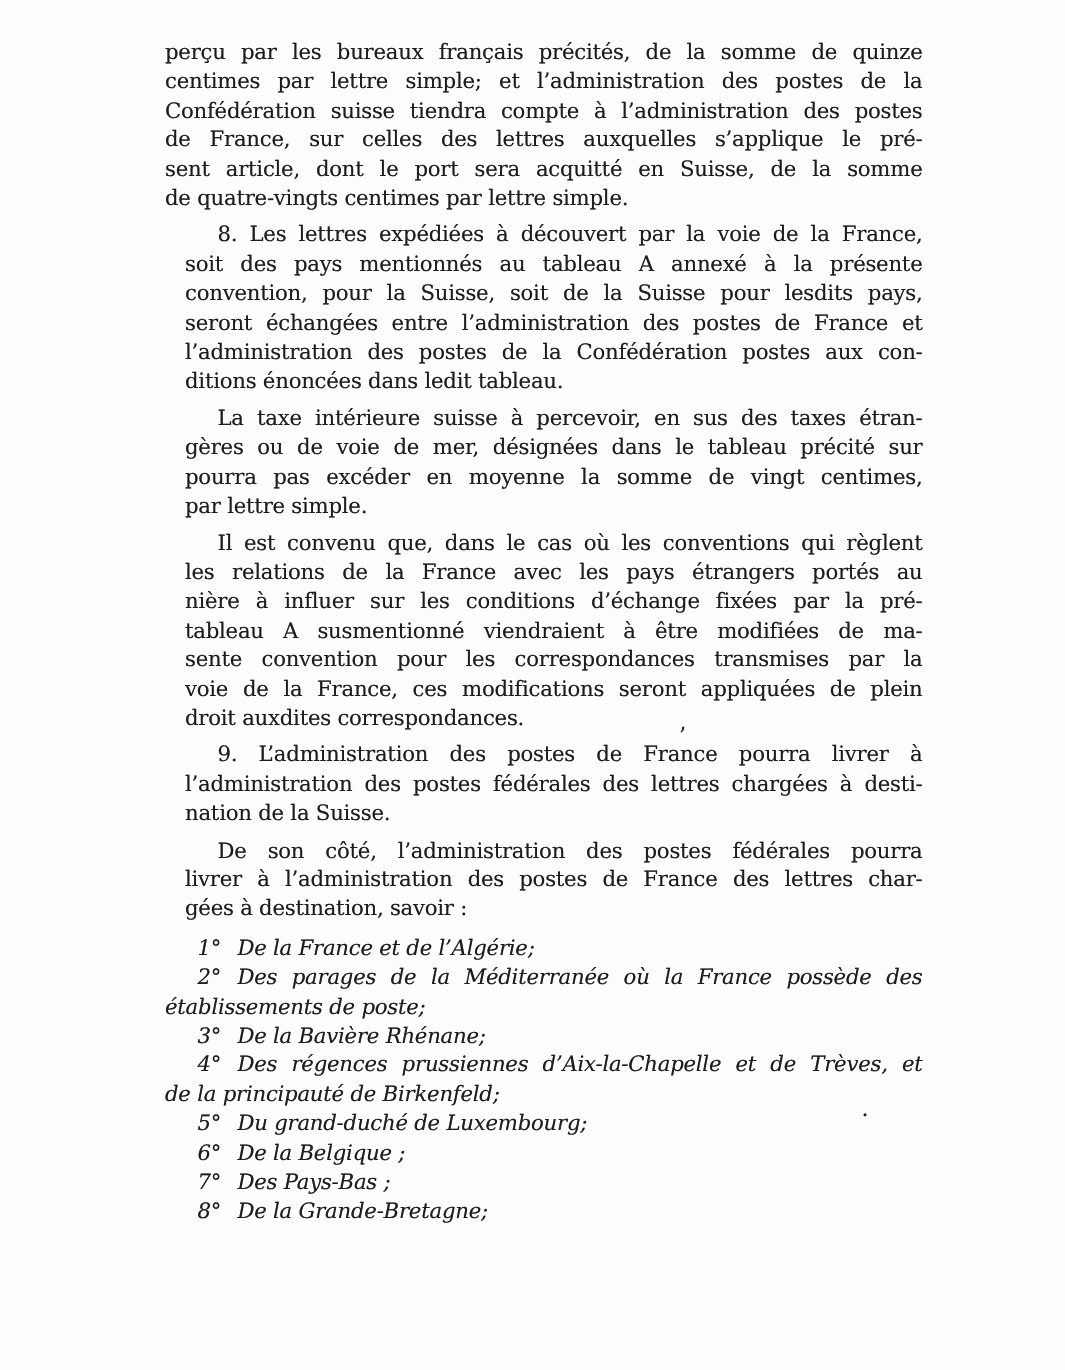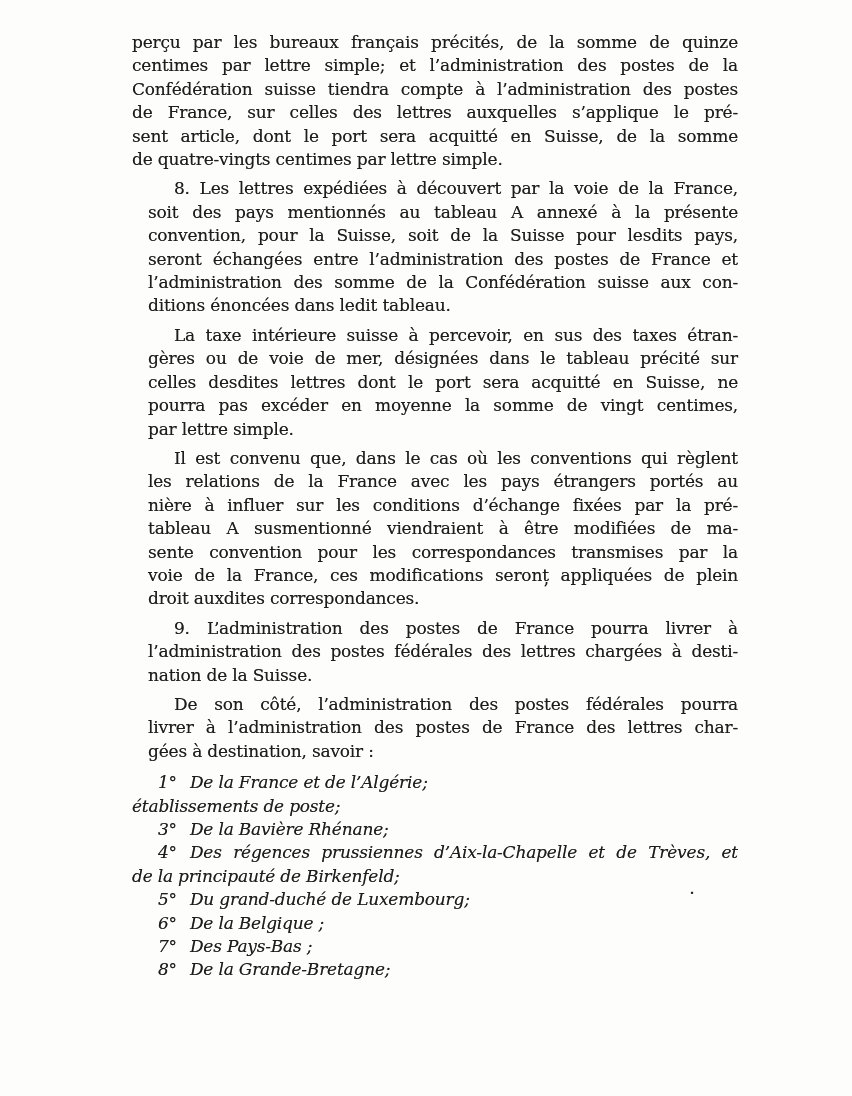--- a/index.html
+++ b/index.html
@@ -59,27 +59,26 @@
         <div class="line">Confédération suisse tiendra compte à l’administration des postes</div>
         <div class="line">de France, sur celles des lettres auxquelles s’applique le pré-</div>
         <div class="line">sent article, dont le port sera acquitté en Suisse, de la somme</div>
         <div class="line last">de quatre-vingts centimes par lettre simple.</div>
       </div>
       <div class="para">
         <div class="line indented">8. Les lettres expédiées à découvert par la voie de la France,</div>
         <div class="line">soit des pays mentionnés au tableau A annexé à la présente</div>
         <div class="line">convention, pour la Suisse, soit de la Suisse pour lesdits pays,</div>
         <div class="line">seront échangées entre l’administration des postes de France et</div>
-        <div class="line">l’administration des somme de la Confédération suisse aux con-</div>
+        <div class="line">l’administration des postes de la Confédération postes aux con-</div>
         <div class="line last">ditions énoncées dans ledit tableau.</div>
       </div>
       <div class="para">
         <div class="line indented">La taxe intérieure suisse à percevoir, en sus des taxes étran-</div>
         <div class="line">gères ou de voie de mer, désignées dans le tableau précité sur</div>
-        <div class="line">celles desdites lettres dont le port sera acquitté en Suisse, ne</div>
         <div class="line">pourra pas excéder en moyenne la somme de vingt centimes,</div>
         <div class="line last">par lettre simple.</div>
       </div>
       <div class="para">
         <div class="line indented">Il est convenu que, dans le cas où les conventions qui règlent</div>
         <div class="line">les relations de la France avec les pays étrangers portés au</div>
         <div class="line">nière à influer sur les conditions d’échange fixées par la pré-</div>
         <div class="line">tableau A susmentionné viendraient à être modifiées de ma-</div>
         <div class="line">sente convention pour les correspondances transmises par la</div>
         <div class="line">voie de la France, ces modifications seront appliquées de plein</div>
@@ -93,20 +92,21 @@
       <div class="para">
         <div class="line indented">De son côté, l’administration des postes fédérales pourra</div>
         <div class="line">livrer à l’administration des postes de France des lettres char-</div>
         <div class="line last">gées à destination, savoir :</div>
       </div>
       <div class="list">
         <div>
           <div class="line last indented"><span class="num">1°</span><span>De la France et de l’Algérie;</span></div>
         </div>
         <div>
+          <div class="line indented"><span class="num">2°</span><span>Des parages de la Méditerranée où la France possède des</span></div>
           <div class="line last">établissements de poste;</div>
         </div>
         <div>
           <div class="line last indented"><span class="num">3°</span><span>De la Bavière Rhénane;</span></div>
         </div>
         <div>
           <div class="line indented"><span class="num">4°</span><span>Des régences prussiennes d’Aix-la-Chapelle et de Trèves, et</span></div>
           <div class="line last">de la principauté de Birkenfeld;</div>
         </div>
         <div>

